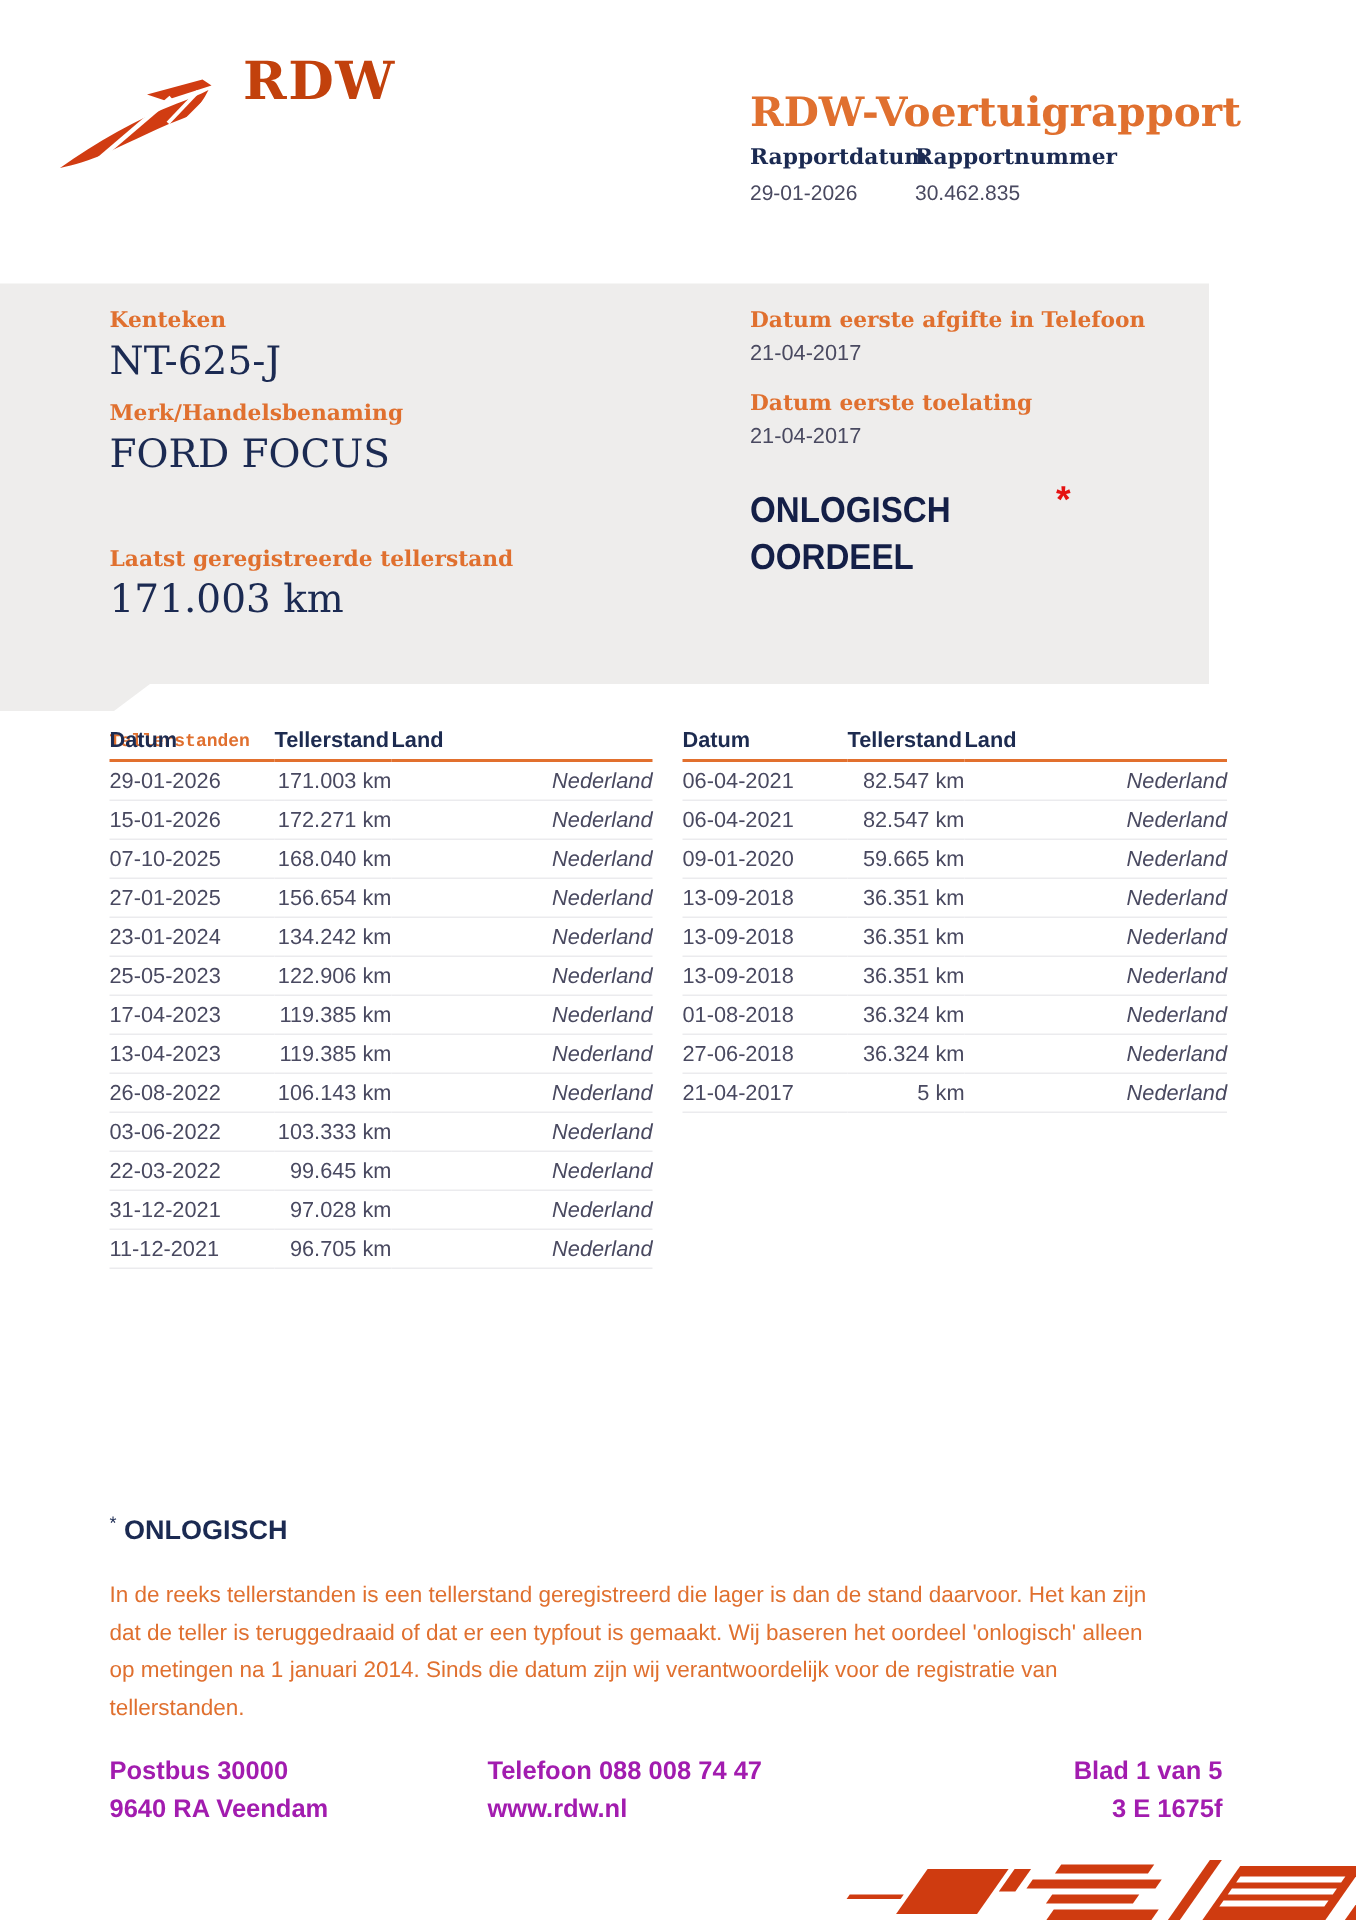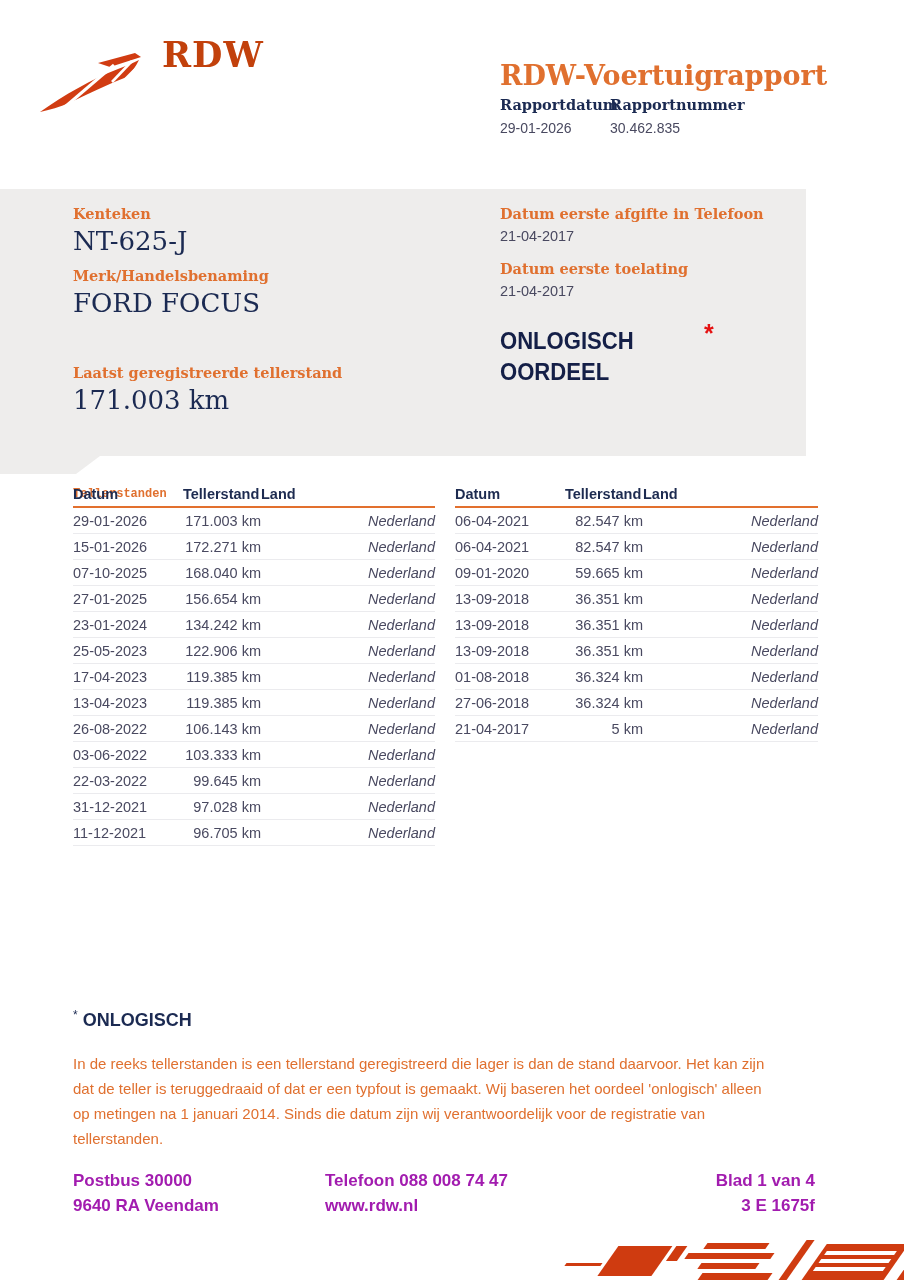--- a/index.html
+++ b/index.html
@@ -265,21 +265,21 @@
 
   <div class="footer-col f1">
     <div>Postbus 30000</div>
     <div>9640 RA Veendam</div>
   </div>
   <div class="footer-col f2">
     <div>Telefoon 088 008 74 47</div>
     <div>www.rdw.nl</div>
   </div>
   <div class="footer-col f3">
-    <div>Blad 1 van 4</div>
+    <div>Blad 1 van 5</div>
     <div>3 E 1675f</div>
   </div>
 
   <svg class="footer-art" viewBox="0 0 368 42" preserveAspectRatio="none">
     <g transform="skewX(-35)" fill="#cf3b10">
       <rect x="48" y="25" width="36" height="3"></rect>
       <rect x="88" y="8" width="54" height="30"></rect>
       <rect x="146" y="8" width="11" height="15"></rect>
       <rect x="175" y="5" width="62" height="6"></rect>
       <rect x="163" y="15" width="86" height="6"></rect>

